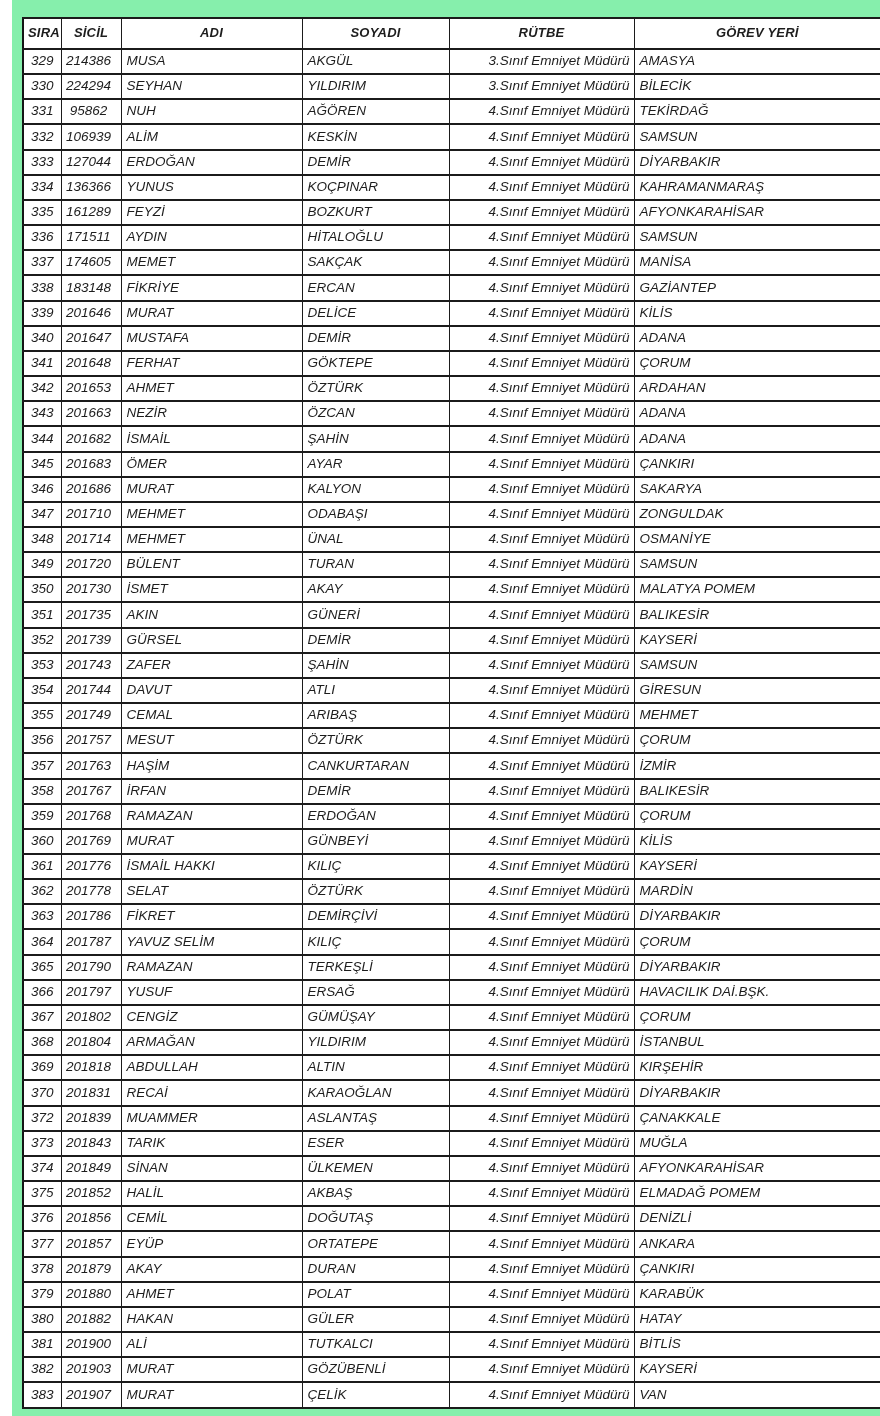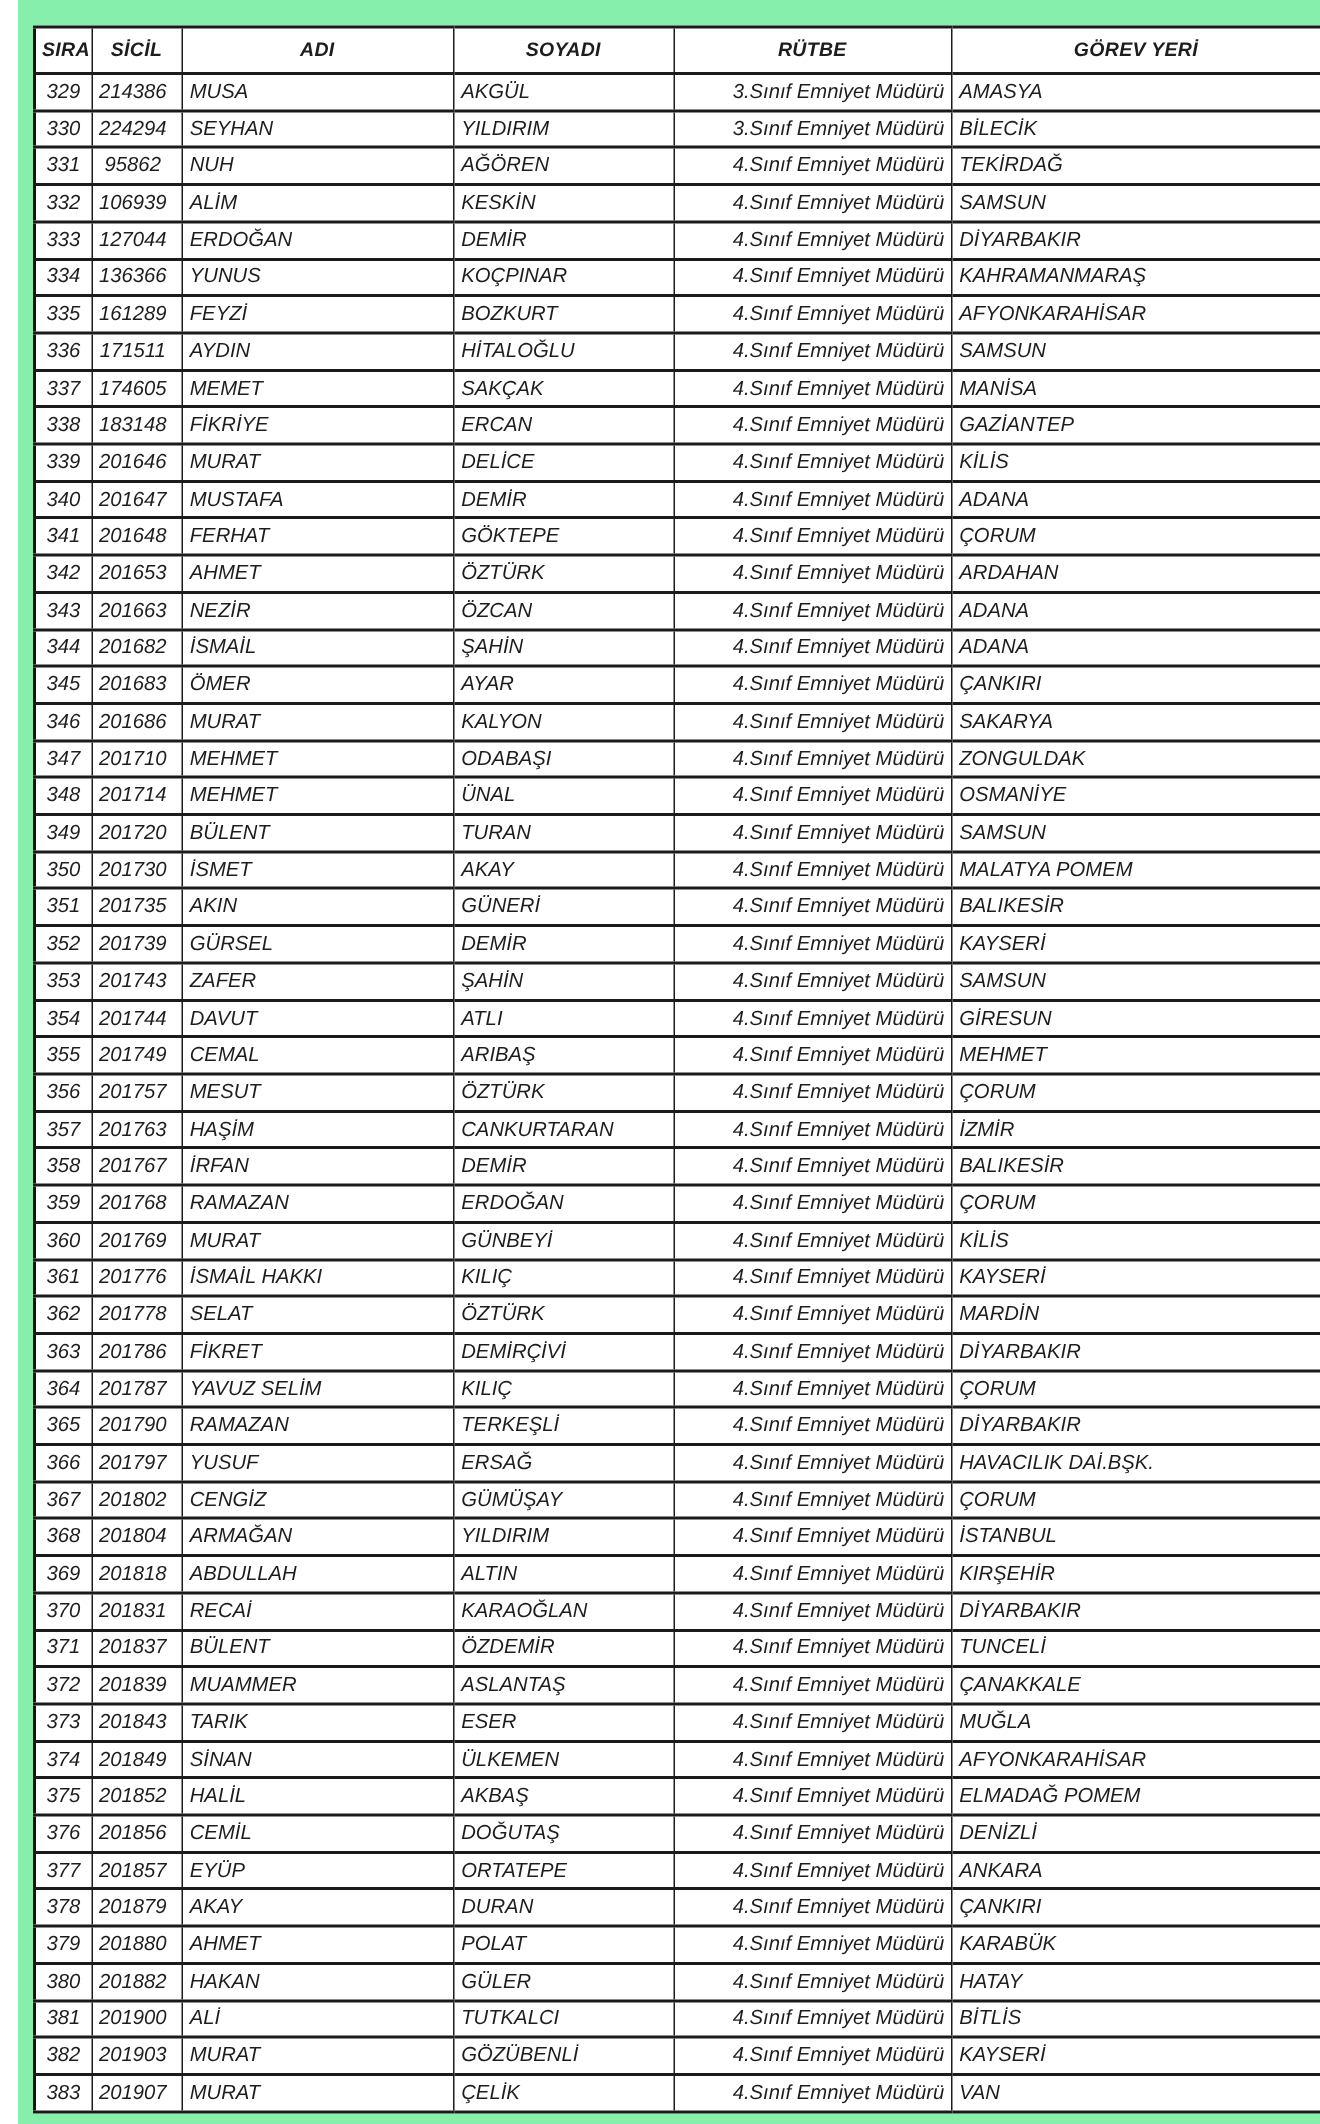--- a/index.html
+++ b/index.html
@@ -415,28 +415,20 @@
         </tr>
         <tr>
           <td class="c0">370</td>
           <td class="c1">201831</td>
           <td class="c2">RECAİ</td>
           <td class="c3">KARAOĞLAN</td>
           <td class="c4">4.Sınıf Emniyet Müdürü</td>
           <td class="c5">DİYARBAKIR</td>
         </tr>
         <tr>
-          <td class="c0">371</td>
-          <td class="c1">201837</td>
-          <td class="c2">BÜLENT</td>
-          <td class="c3">ÖZDEMİR</td>
-          <td class="c4">4.Sınıf Emniyet Müdürü</td>
-          <td class="c5">TUNCELİ</td>
-        </tr>
-        <tr>
           <td class="c0">372</td>
           <td class="c1">201839</td>
           <td class="c2">MUAMMER</td>
           <td class="c3">ASLANTAŞ</td>
           <td class="c4">4.Sınıf Emniyet Müdürü</td>
           <td class="c5">ÇANAKKALE</td>
         </tr>
         <tr>
           <td class="c0">373</td>
           <td class="c1">201843</td>

